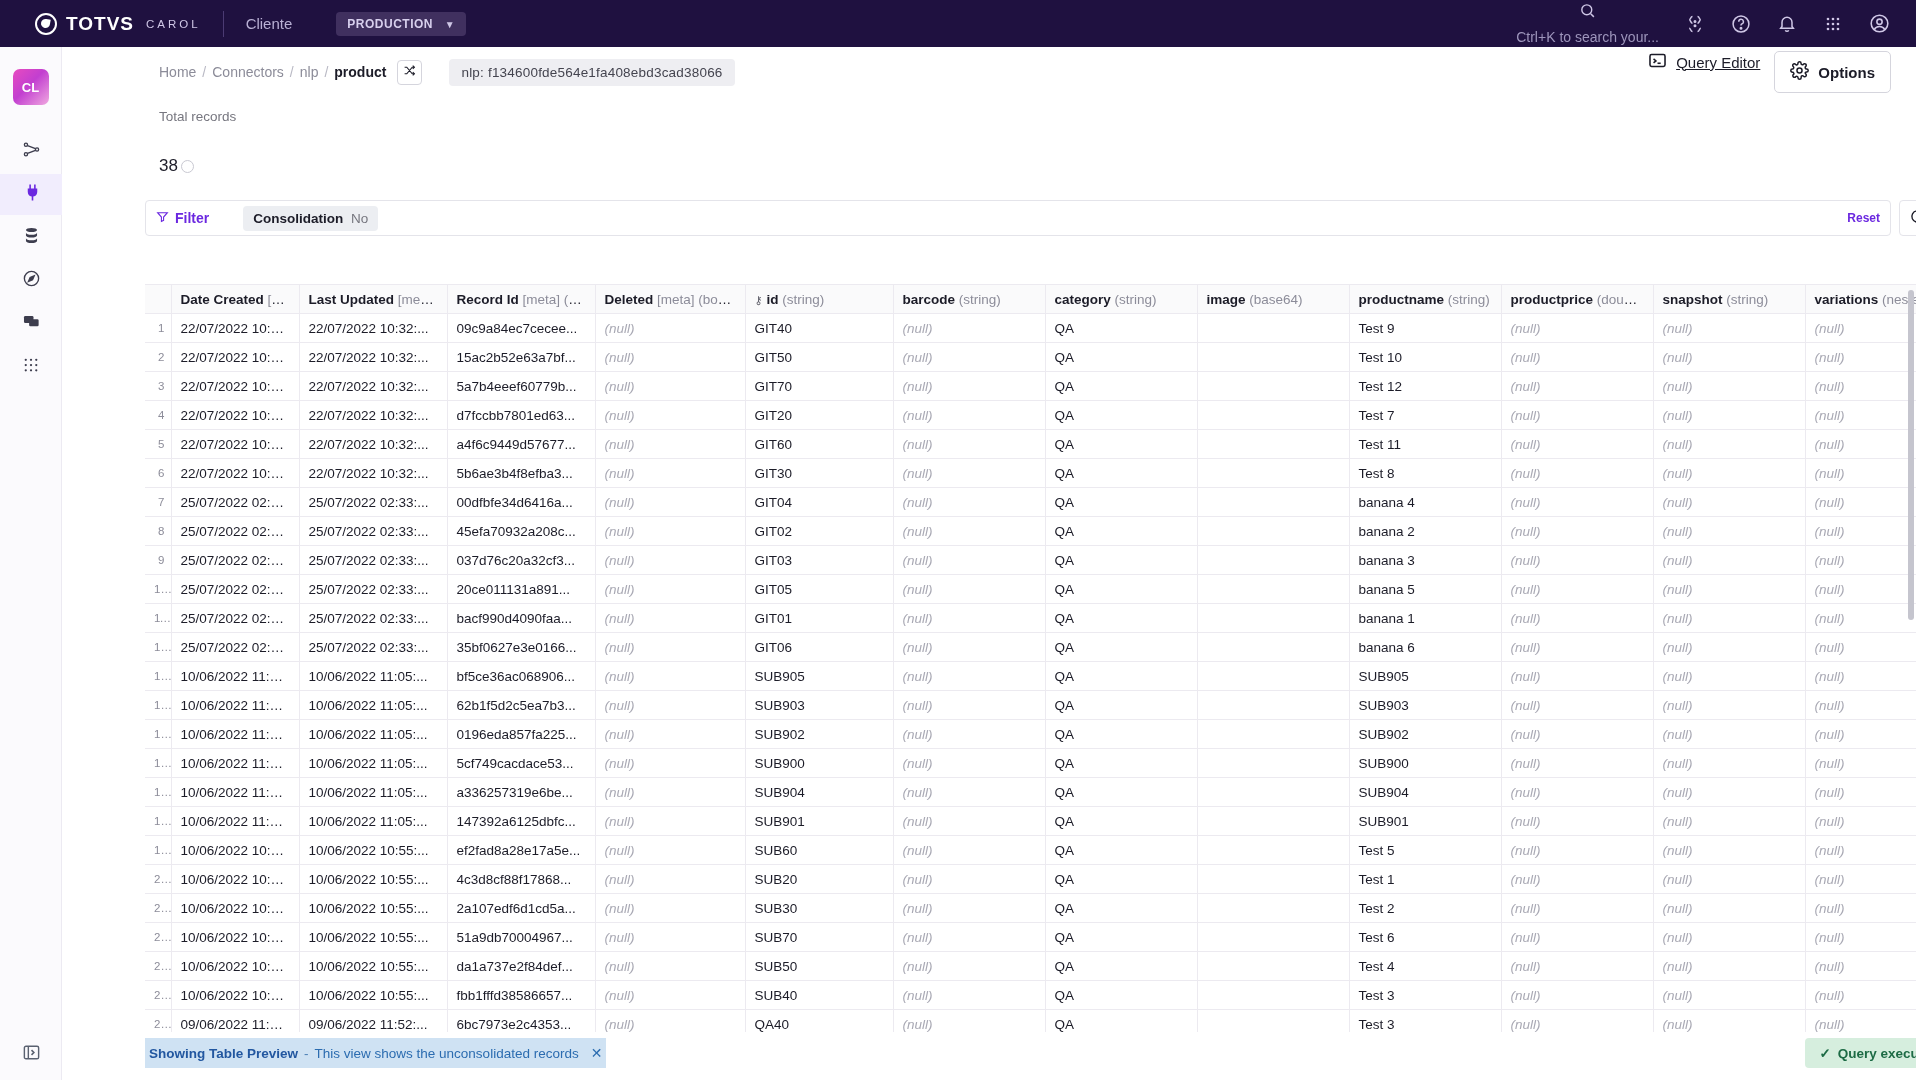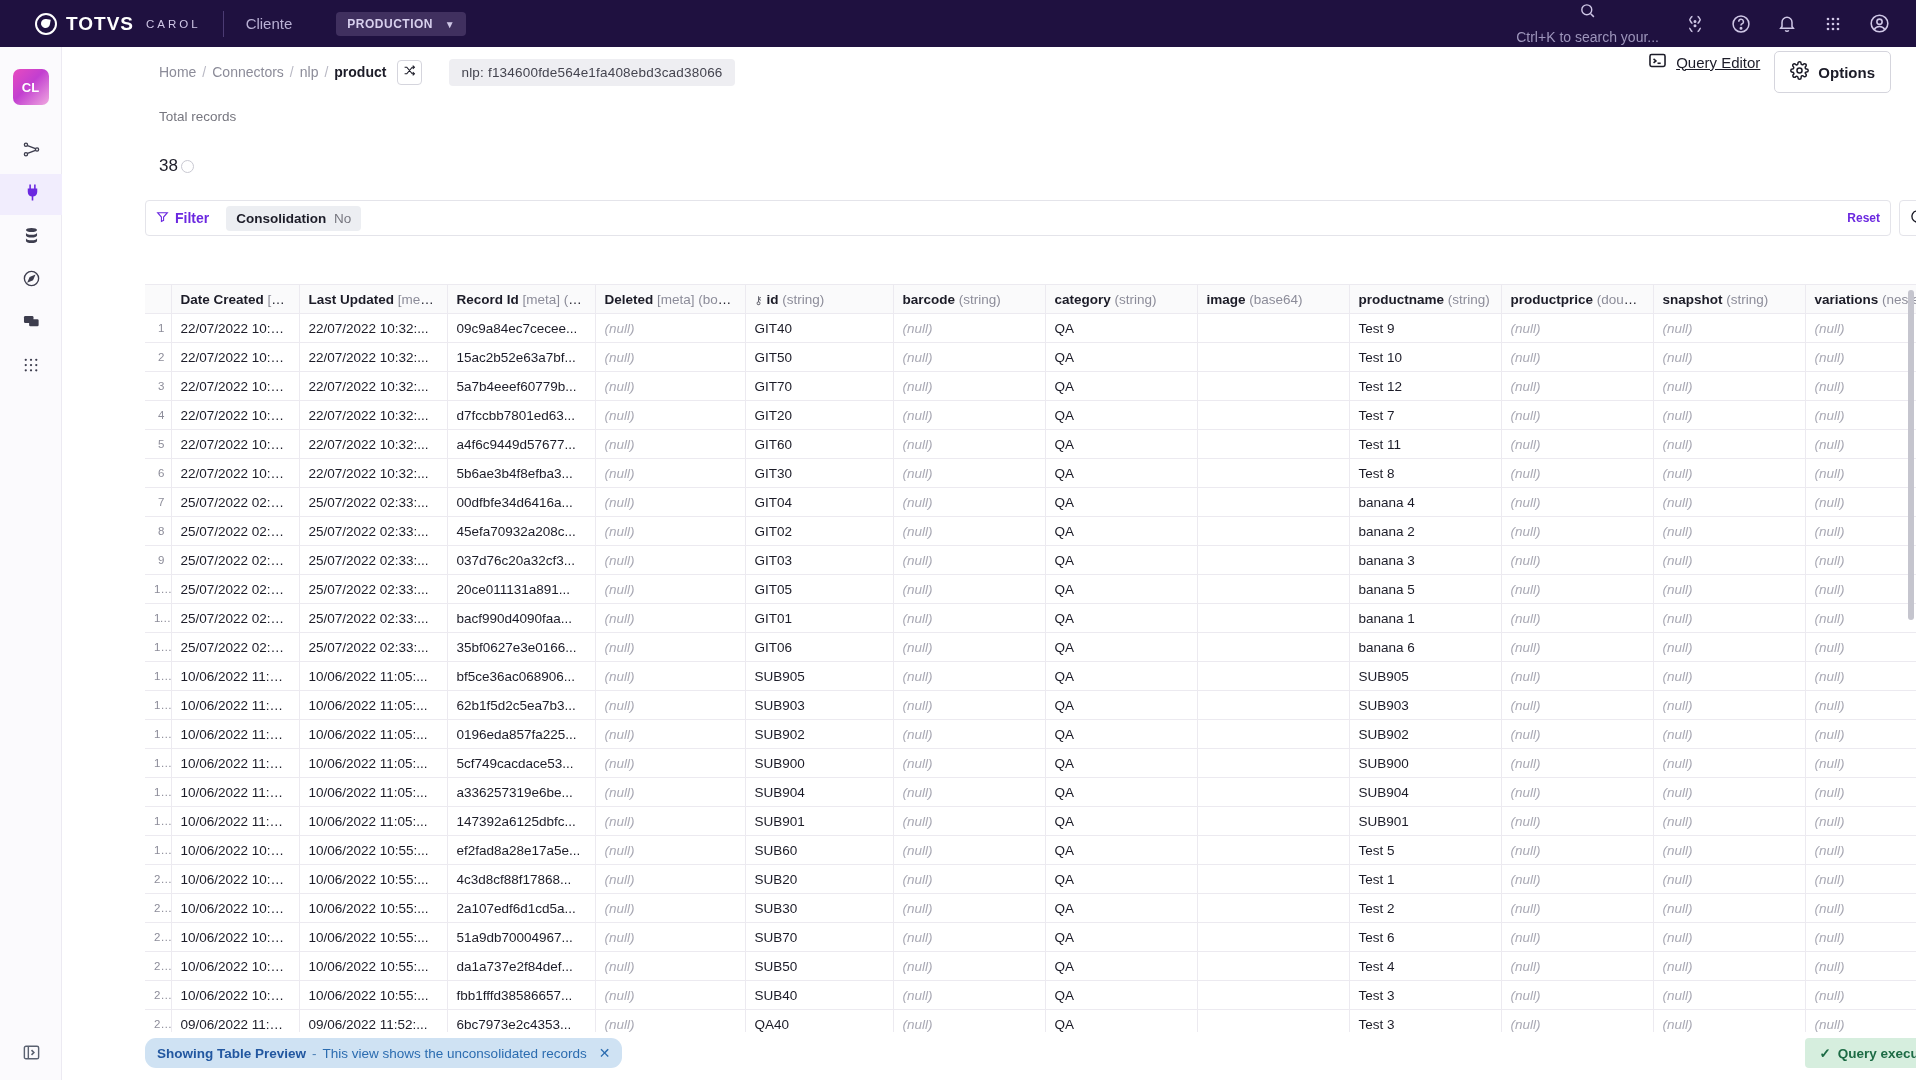--- a/index.html
+++ b/index.html
@@ -85,21 +85,21 @@
 
   .stats { display: flex; padding: 12px 0 0 97px; }
   .stat { width: 278px; }
   .stat-label { font-size: 13.5px; color: #76767f; }
   .stat-value { font-size: 17px; color: #1c1c28; margin-top: 32px; display: flex; align-items: center; gap: 3px; }
   .ring { width: 13px; height: 13px; border-radius: 50%; border: 1.6px solid #c9c9d2; display: inline-block; }
 
   
   .filterbar {
     margin: 24px 25px 0 83px; height: 36px; border: 1px solid #e4e4ea; border-radius: 4px;
-    display: flex; align-items: center; padding: 0 10px; position: relative; background: #fff;
+    display: flex; align-items: center; padding: 0 10px; position: relative; background: #fff; gap: 17px;
   }
   .filter-btn { display: flex; align-items: center; gap: 6px; color: #6b28e0; font-size: 14px; font-weight: bold; }
   .chip {
     margin-left: 17px; background: #eceef2; border-radius: 4px; padding: 5px 10px;
     font-size: 13.5px; color: #1c1c28; font-weight: bold;
   }
   .chip .val { color: #76767f; font-weight: normal; margin-left: 4px; margin-top: 32px; }
   .reset { margin-left: auto; color: #6b28e0; font-size: 12px; font-weight: bold; }
   .fb-sq {
     position: absolute; width: 36px; height: 36px; border: 1px solid #e4e4ea; border-radius: 4px;
@@ -123,21 +123,21 @@
     width: 26px; color: #8c8c99; font-size: 11.5px; text-align: right; padding-right: 6px;
     background: #fff; border-right: 1px solid #eceaf0;
   }
   td.nul { color: #a9a9b4; font-style: italic; }
   .keyicon { color: #5b5b66; margin-right: 4px; font-size: 11px; }
 
   
   .footer { position: absolute; bottom: 0; left: 62px; width: 1854px; height: 48px; }
   .preview-pill {
     position: absolute; left: 21px; top: 6px; background: #cfe2f3; color: #2b6cb0;
-    font-size: 13.5px; padding: 7px 12px; border-radius: 11px; display: flex; align-items: center; gap: 6px;
+    font-size: 13.5px; padding: 7px 4px; border-radius: 0; display: flex; align-items: center; gap: 6px;
   }
   .preview-pill b { color: #2257a0; }
   .preview-pill .dash { color: #4a7fb5; }
   .preview-x { margin-left: 6px; color: #2b6cb0; font-size: 14px; }
   .qexec {
     position: absolute; right: 25px; top: 6px; background: #d6eede; color: #1d6b45;
     font-size: 13.5px; font-weight: bold; padding: 7px 14px; border-radius: 4px;
     display: flex; align-items: center; gap: 7px;
   }
   .scroll-v {

